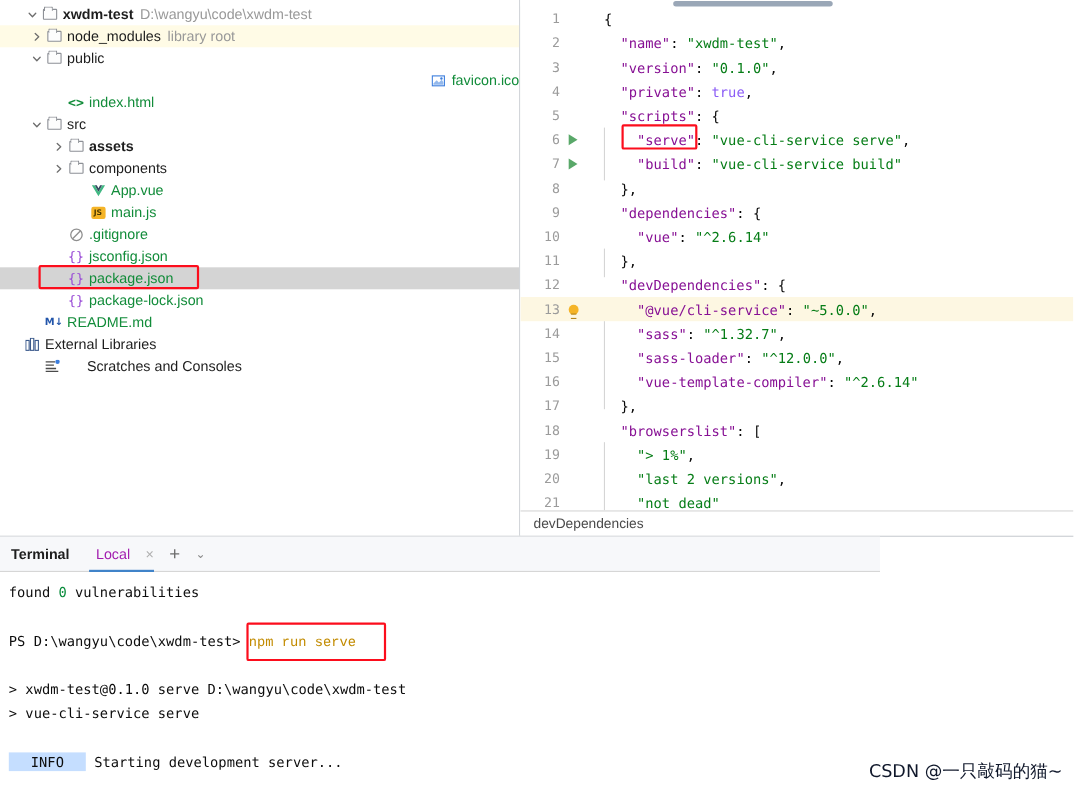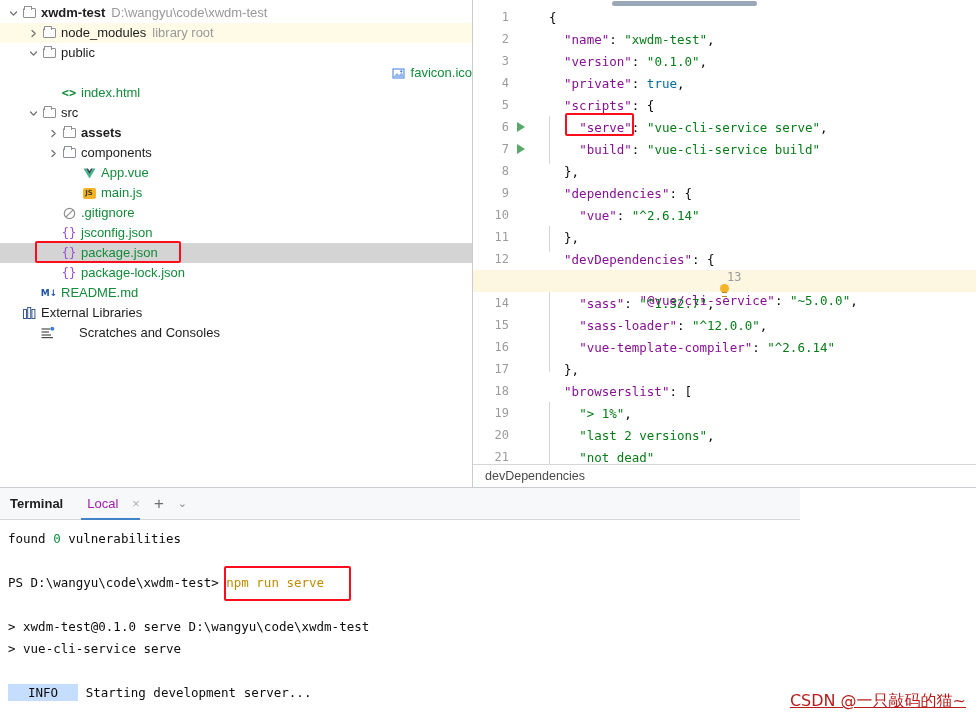--- a/index.html
+++ b/index.html
@@ -107,21 +107,21 @@
   }
   .cline {
     position: relative;
     height: 22px;
     display: flex;
     align-items: center;
     font-family: "DejaVu Sans Mono", monospace;
     font-size: 12.5px;
     white-space: pre;
   }
-  .cline.hl { background: #fdf7e2; flex-direction: column; }
+  .cline.hl { background: #fdf7e2; }
   .gutter {
     width: 38px; min-width: 38px;
     text-align: right;
     color: #9b9b9b;
     font-family: "DejaVu Sans Mono", monospace;
     font-size: 12px;
     padding-right: 2px;
   }
   .marker {
     width: 20px; min-width: 20px;
@@ -141,21 +141,21 @@
   .bulb::after {
     content: "";
     position: absolute; left: 2px; bottom: -4px;
     width: 5px; height: 3px;
     border-top: 1px solid #b5851c;
     border-bottom: 1px solid #b5851c;
   }
   .ctext { padding-left: 18px; color: #080808; }
   .k  { color: #871094; }         
   .s  { color: #067d17; }         
-  .b  { color: #0369a1; }         
+  .b  { color: #8b5cf6; }         
   .p  { color: #080808; }         
   .indent-guide {
     position: absolute;
     left: 76px; top: 0; bottom: 0;
     width: 1px; background: #d5d5d5;
   }
   .status-bar {
     position: absolute; left: 0; bottom: 0;
     width: 503px; height: 23px;
     border-top: 1px solid #d6d6d6;
@@ -216,21 +216,21 @@
     position: relative;
     padding: 8px 0 0 8px;
     font-family: "DejaVu Sans Mono", monospace;
     font-size: 12.5px;
     color: #0d0d0d;
     line-height: 22px;
   }
   .tline { white-space: pre; height: 22px; }
   .tline.blank { height: 22px; }
   .zero { color: #0a8c3c; }
-  .cmd-green { color: #c28b00; }
+  .cmd-green { color: #c28b00; font-family: Liberation Mono, monospace; }
   .info-badge {
     background: #c5deff;
     color: #0d0d0d;
     padding: 1px 20px;
     font-family: "DejaVu Sans Mono", monospace;
   }
 
   
   .redbox {
     position: absolute;
@@ -239,36 +239,35 @@
     pointer-events: none;
   }
   #redbox-package { left: 35px;  top: 241px; width: 146px; height: 22px; }
   #redbox-serve   { left: 565px; top: 113px; width: 69px;  height: 23px; }
   #redbox-npm     { left: 224px; top: 566px; width: 127px; height: 35px; }
 
   .watermark {
     position: absolute;
     right: 10px; bottom: 6px;
     font-size: 16px;
-    color: #b91c1c;
+    color: #0f172a;
     font-family: "DejaVu Sans", sans-serif;
     white-space: nowrap;
-    text-decoration: underline;
   }
 </style>
 </head>
 <body>
 
 <div class="ide">
 
   <div class="top-area">
 
     <div class="tree-panel">
       <div class="tree" id="tree-root">
-          <div class="trow" style="padding-left: 6px;">
+          <div class="trow" style="padding-left: 22px;">
             <span class="arrow">
               <svg width="9" height="9" viewBox="0 0 9 9">
                 <path d="M1.5 3 L4.5 6.2 L7.5 3" fill="none" stroke="#6e6e6e" stroke-width="1.2" stroke-linecap="round" stroke-linejoin="round"></path>
               </svg>
             </span>
             <span class="ficon">
               <span class="folder"></span>
             </span>
             <span class="tlabel bold">xwdm-test</span>
             <span class="thint">D:\wangyu\code\xwdm-test</span>

